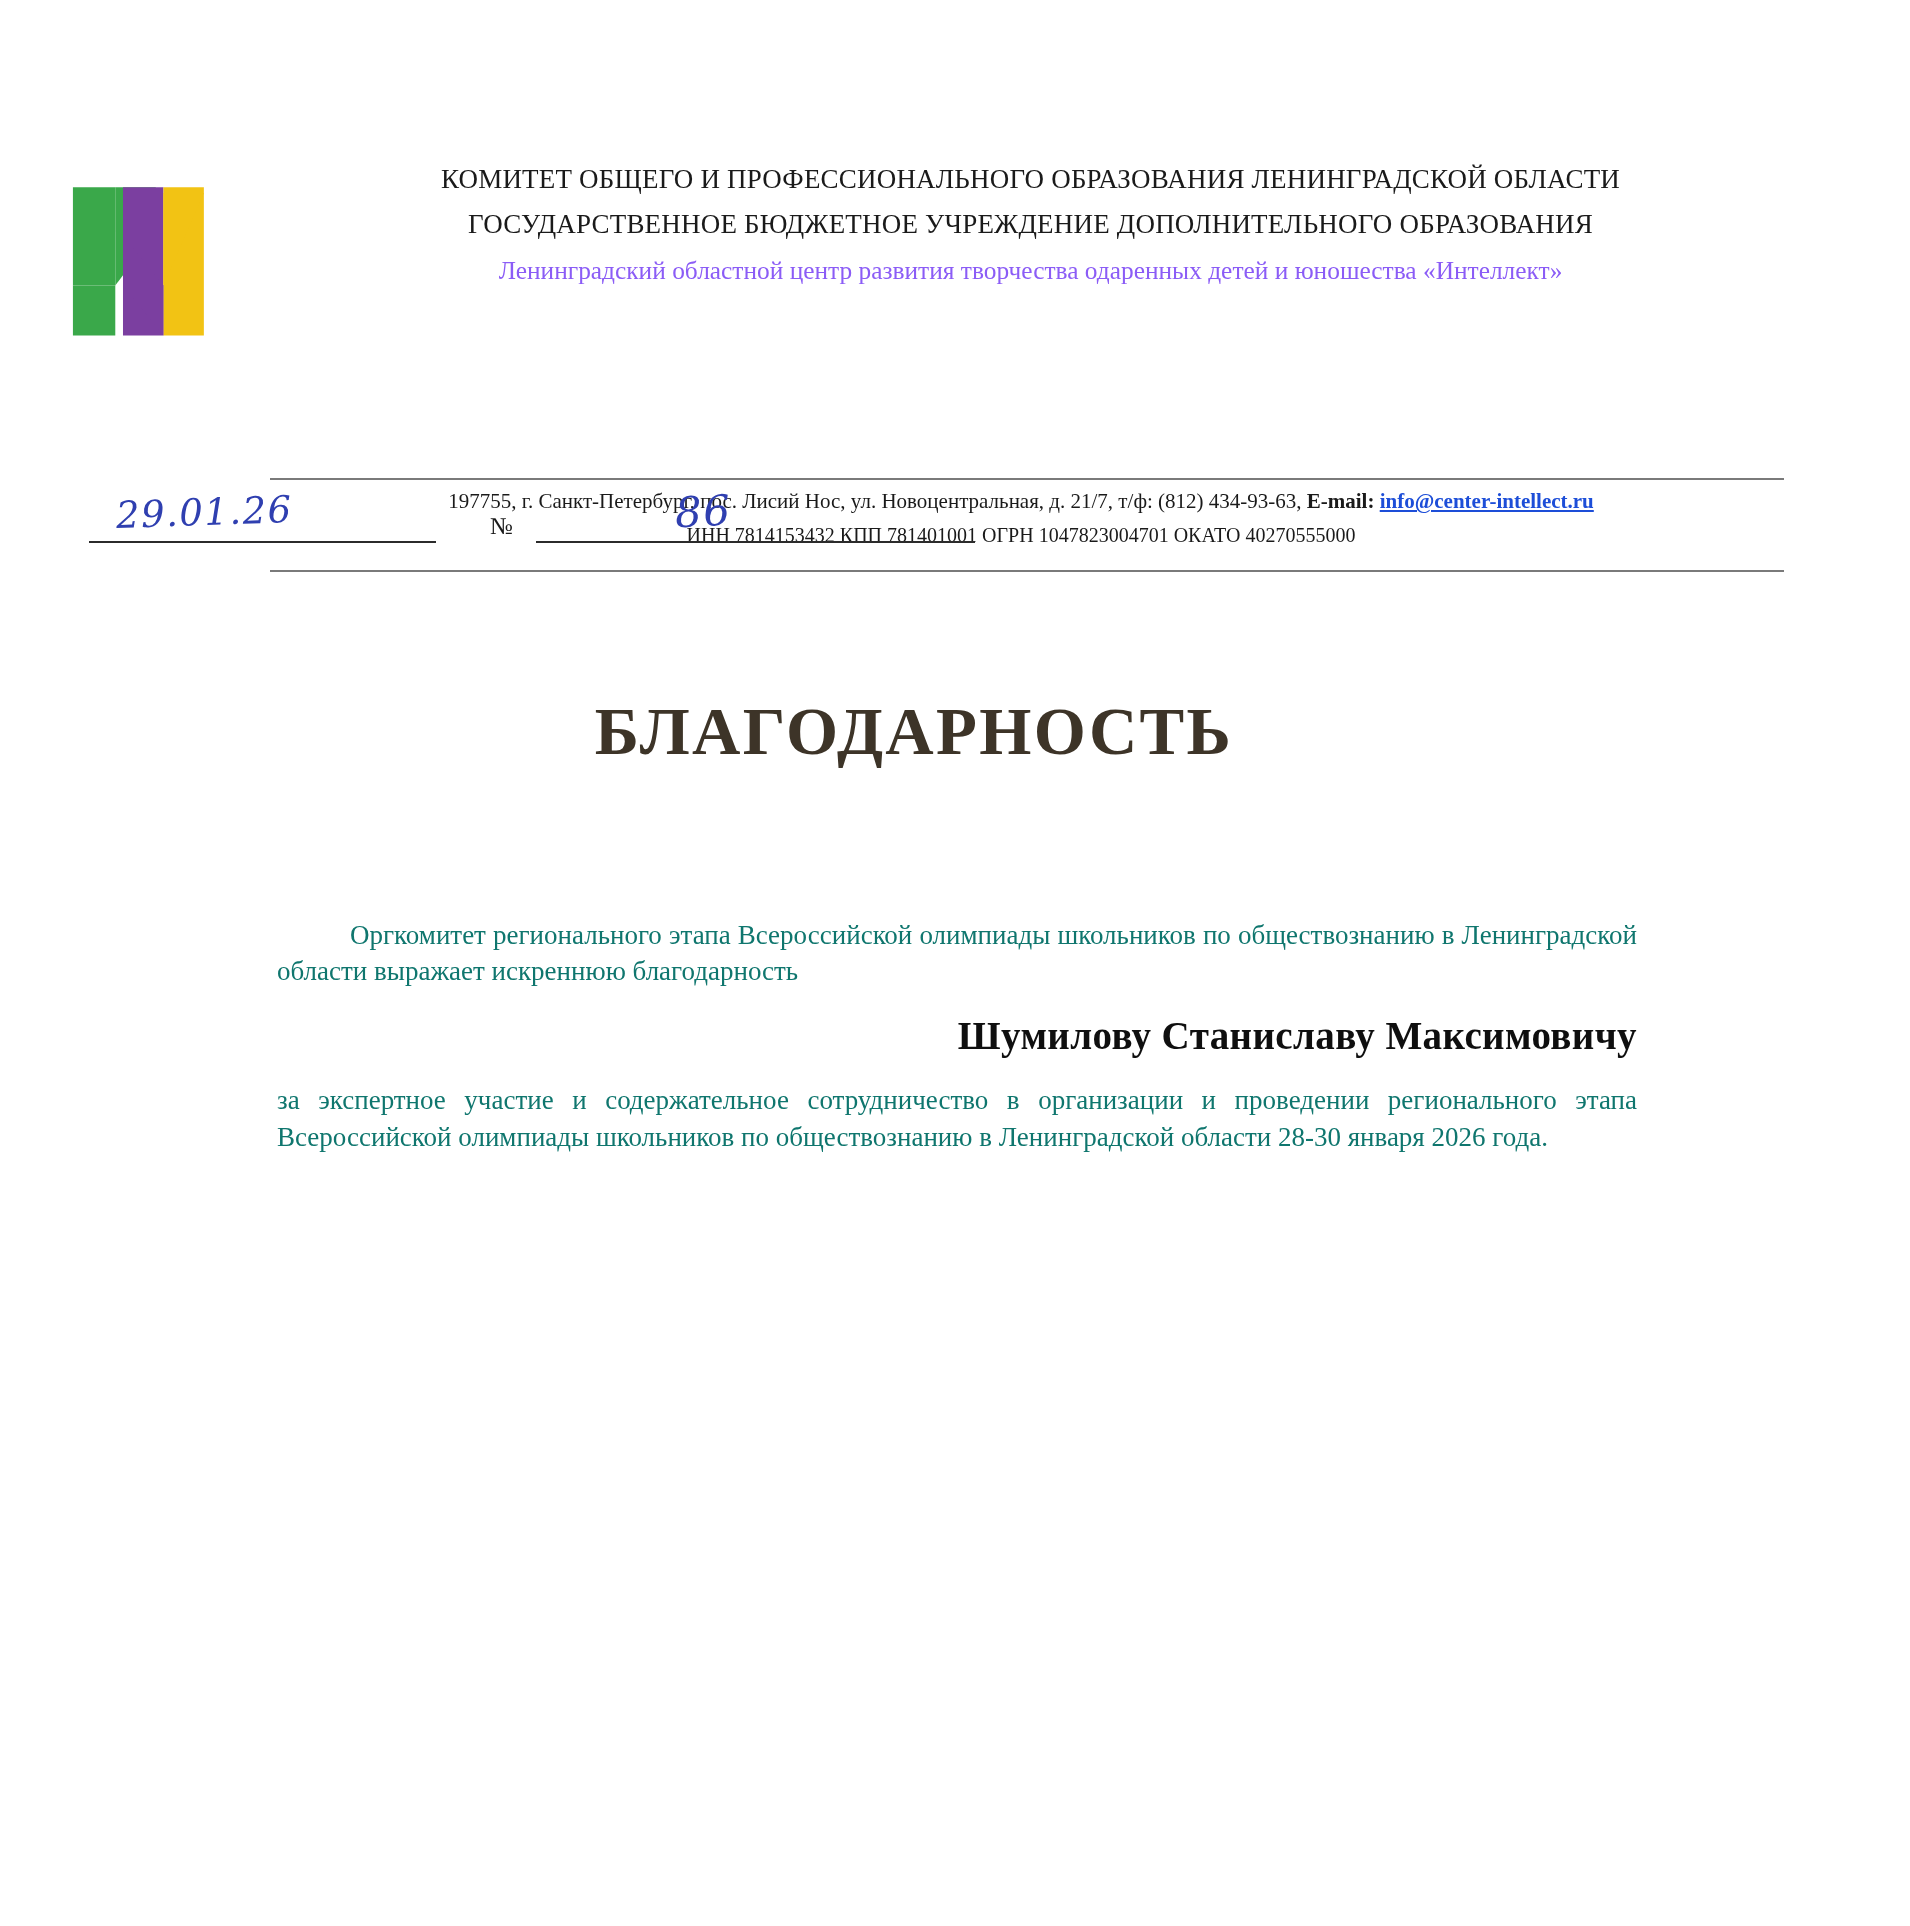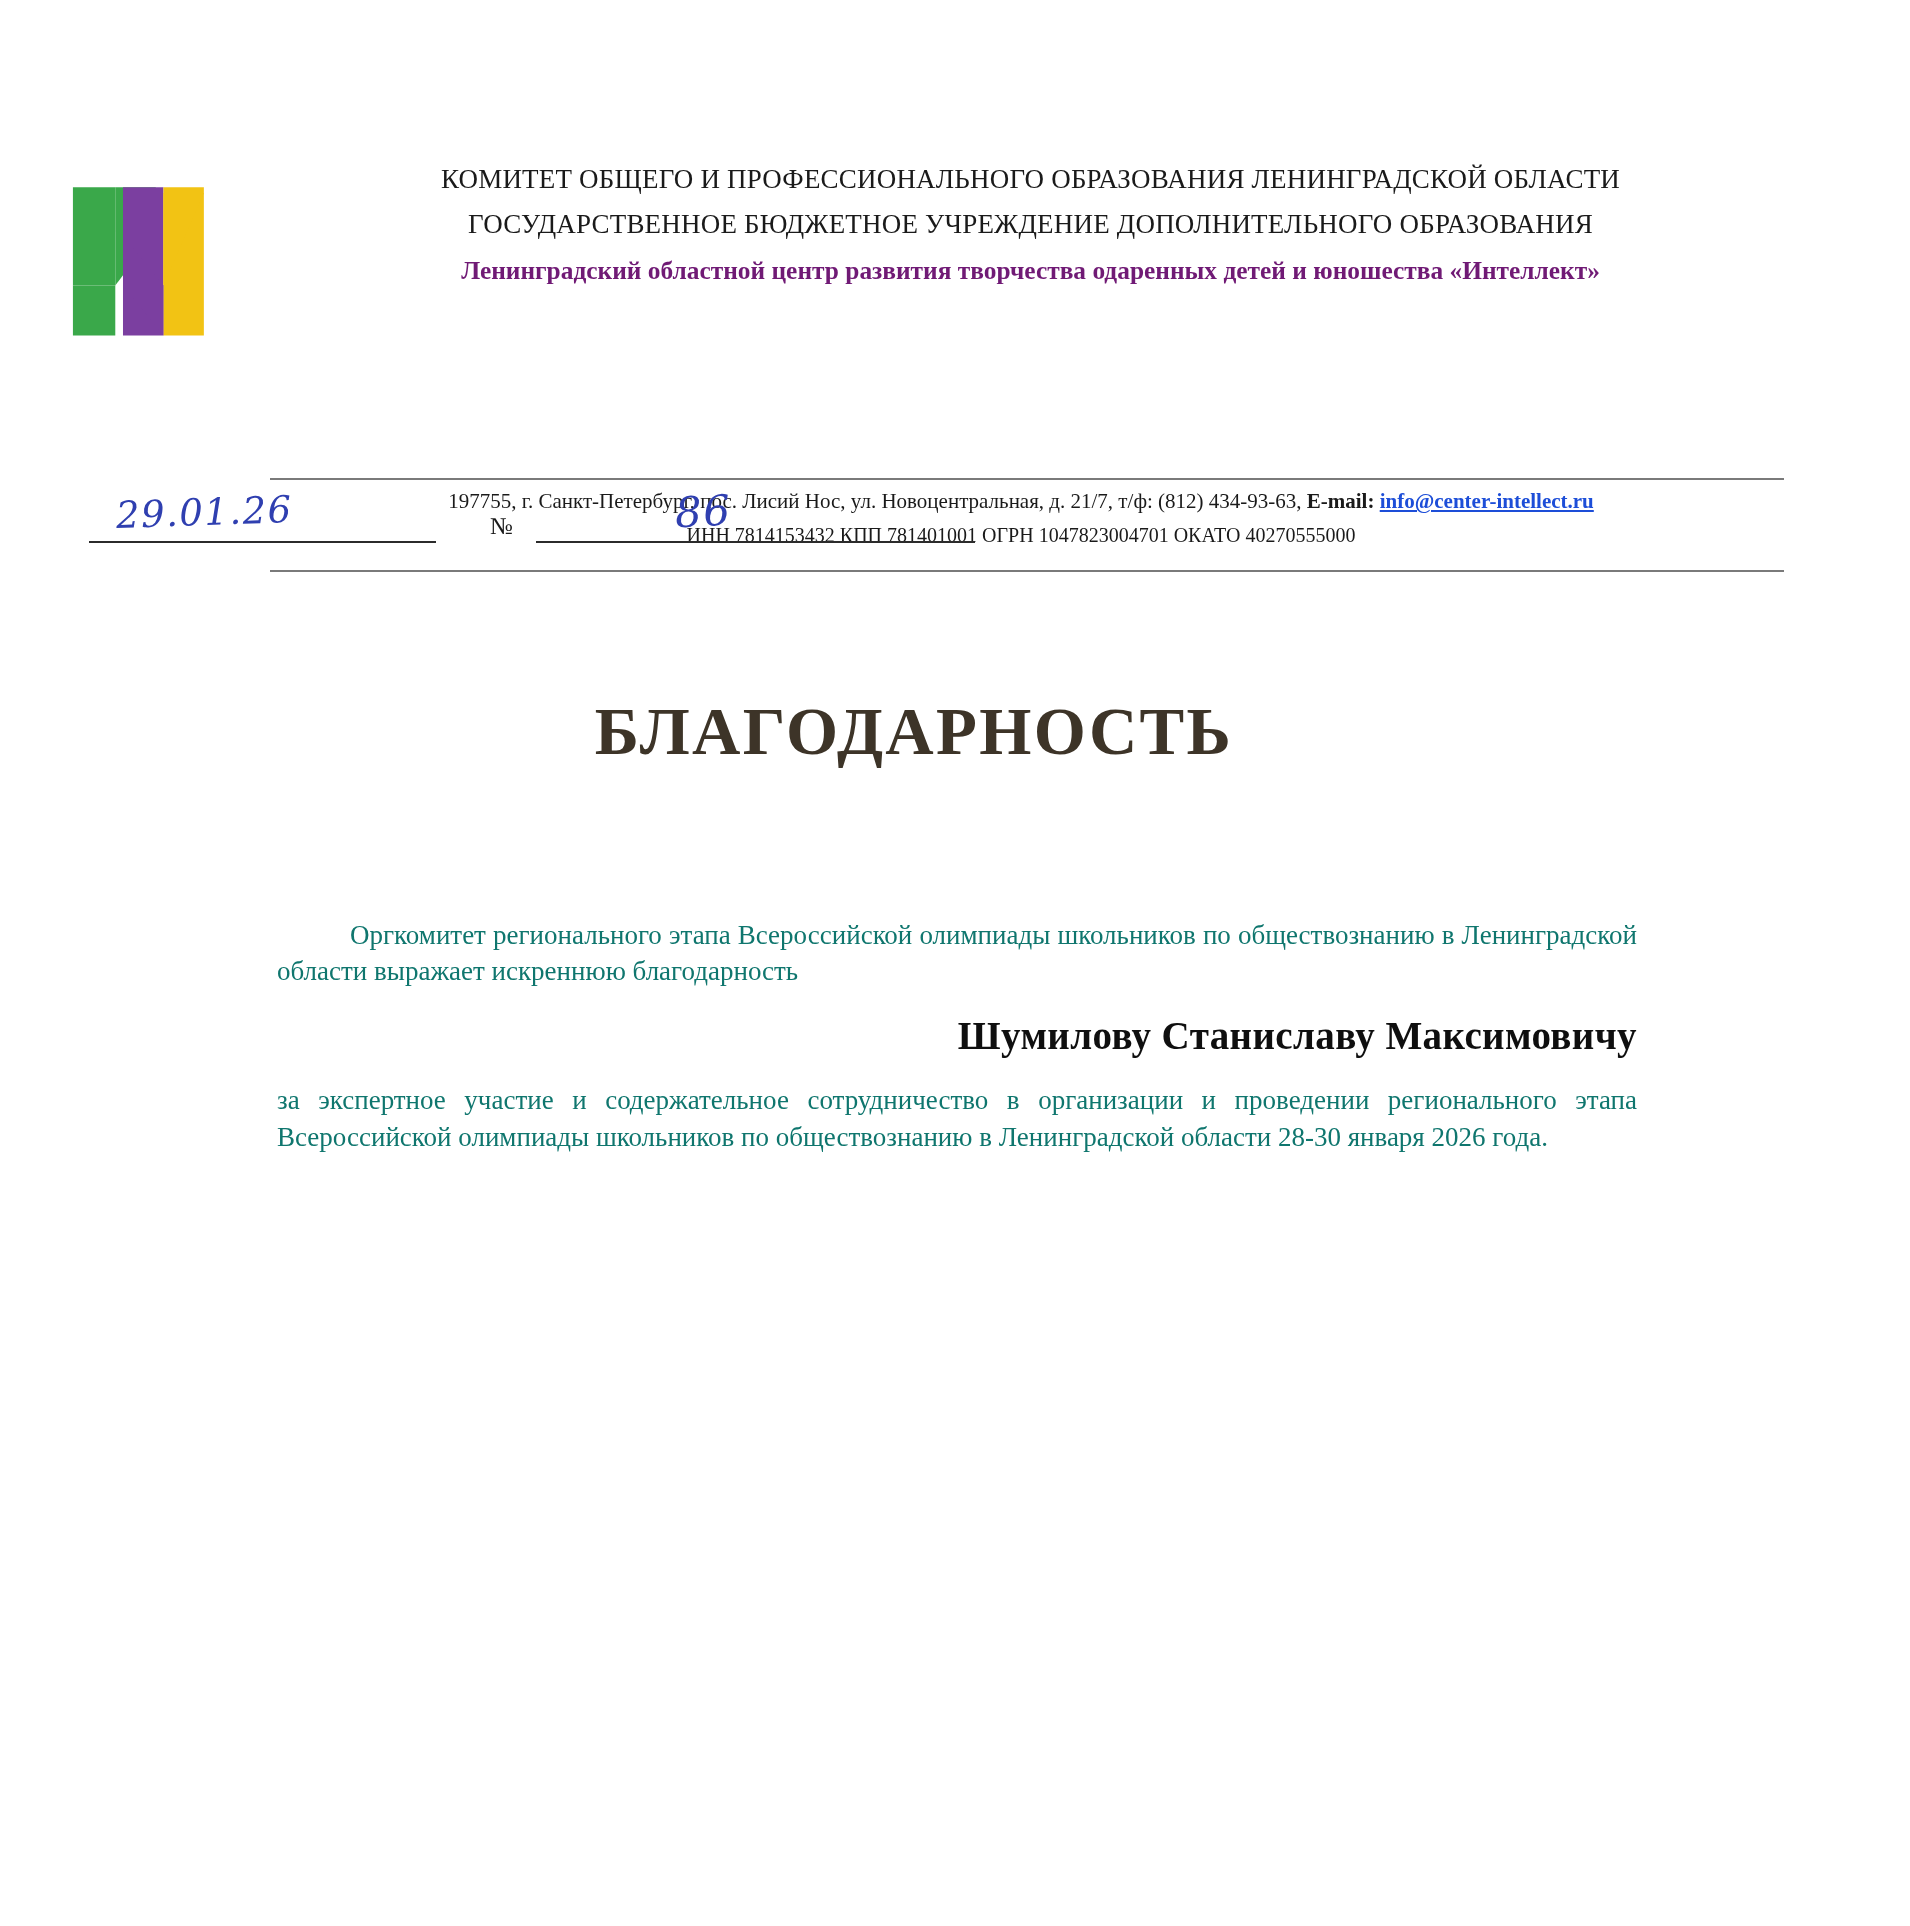--- a/index.html
+++ b/index.html
@@ -55,23 +55,23 @@
     font-family: "Liberation Serif", serif;
     font-size: 27px;
     letter-spacing: 0.2px;
     color: #1a1a1a;
     line-height: 1.45;
     margin-top: 6.2px;
     white-space: nowrap;
   }
   .hl3 {
     font-family: "Liberation Serif", serif;
-    font-weight: bold;
+    font-weight: normal;
     font-size: 25.4px;
-    color: #701a75;
+    color: #8b5cf6;
     line-height: 1.45;
     margin-top: 7.7px;
     white-space: nowrap;
   }
 
   .rule-top {
     position: absolute;
     left: 270px;
     top: 339px;
     width: 1514px;

